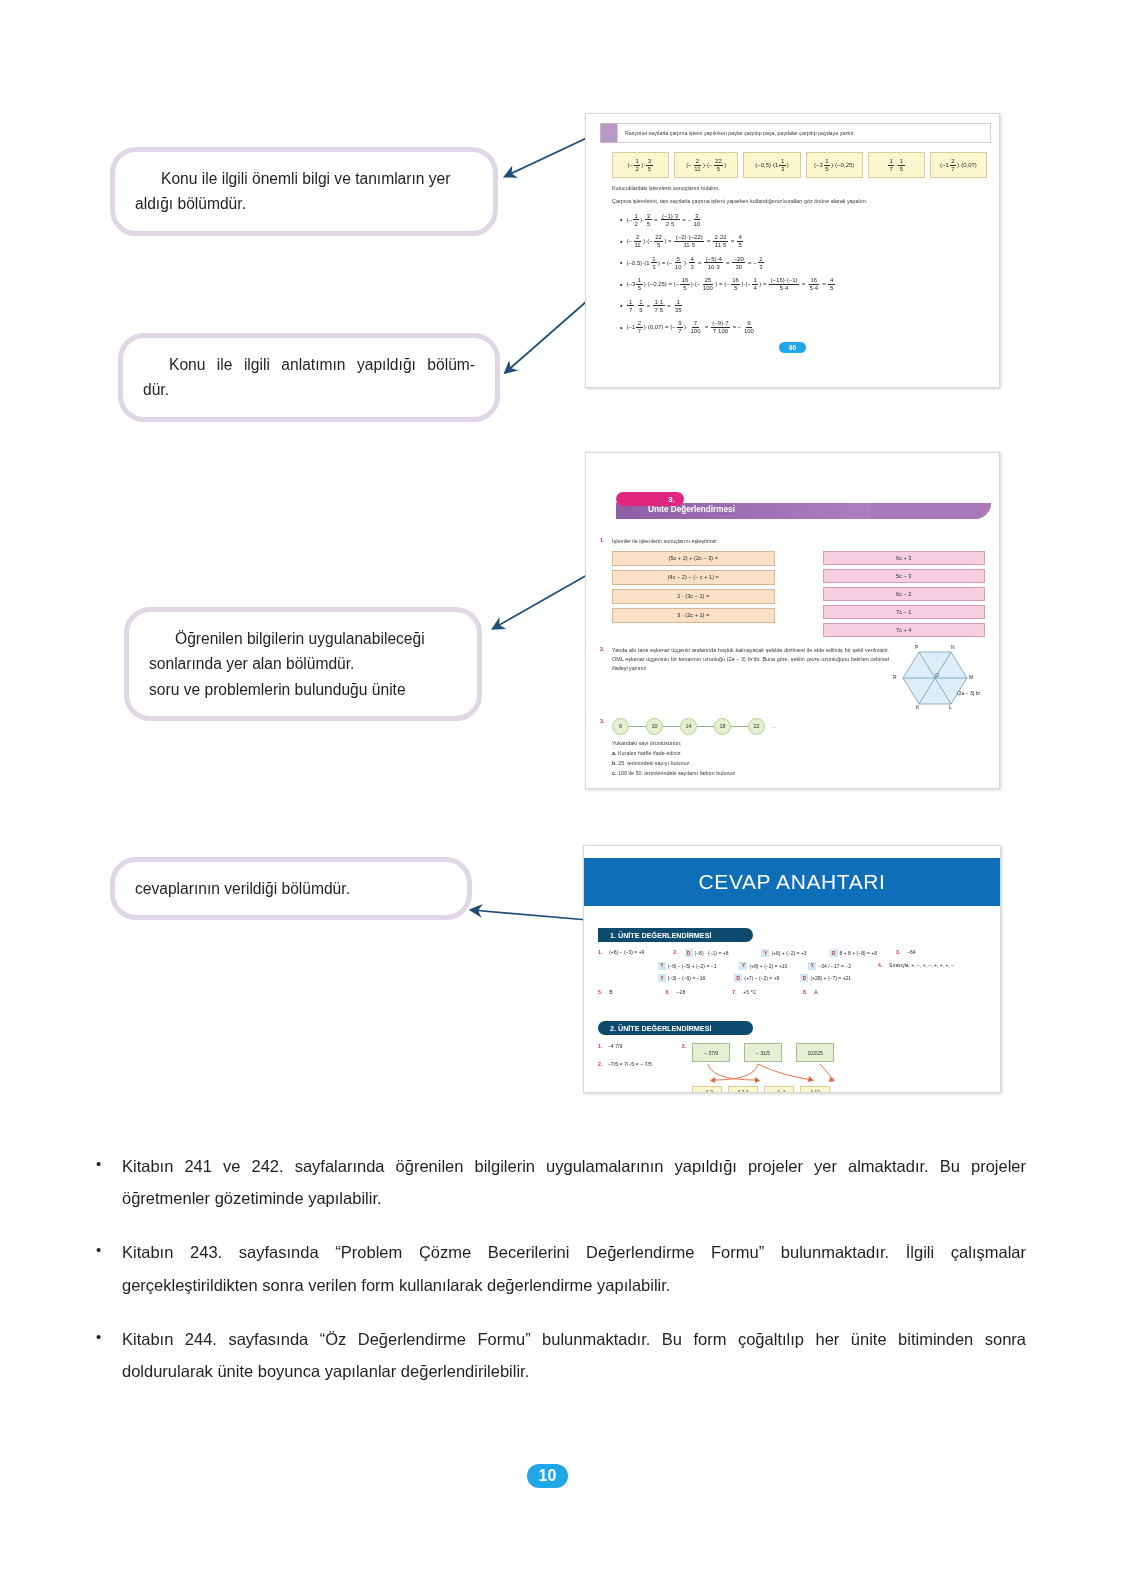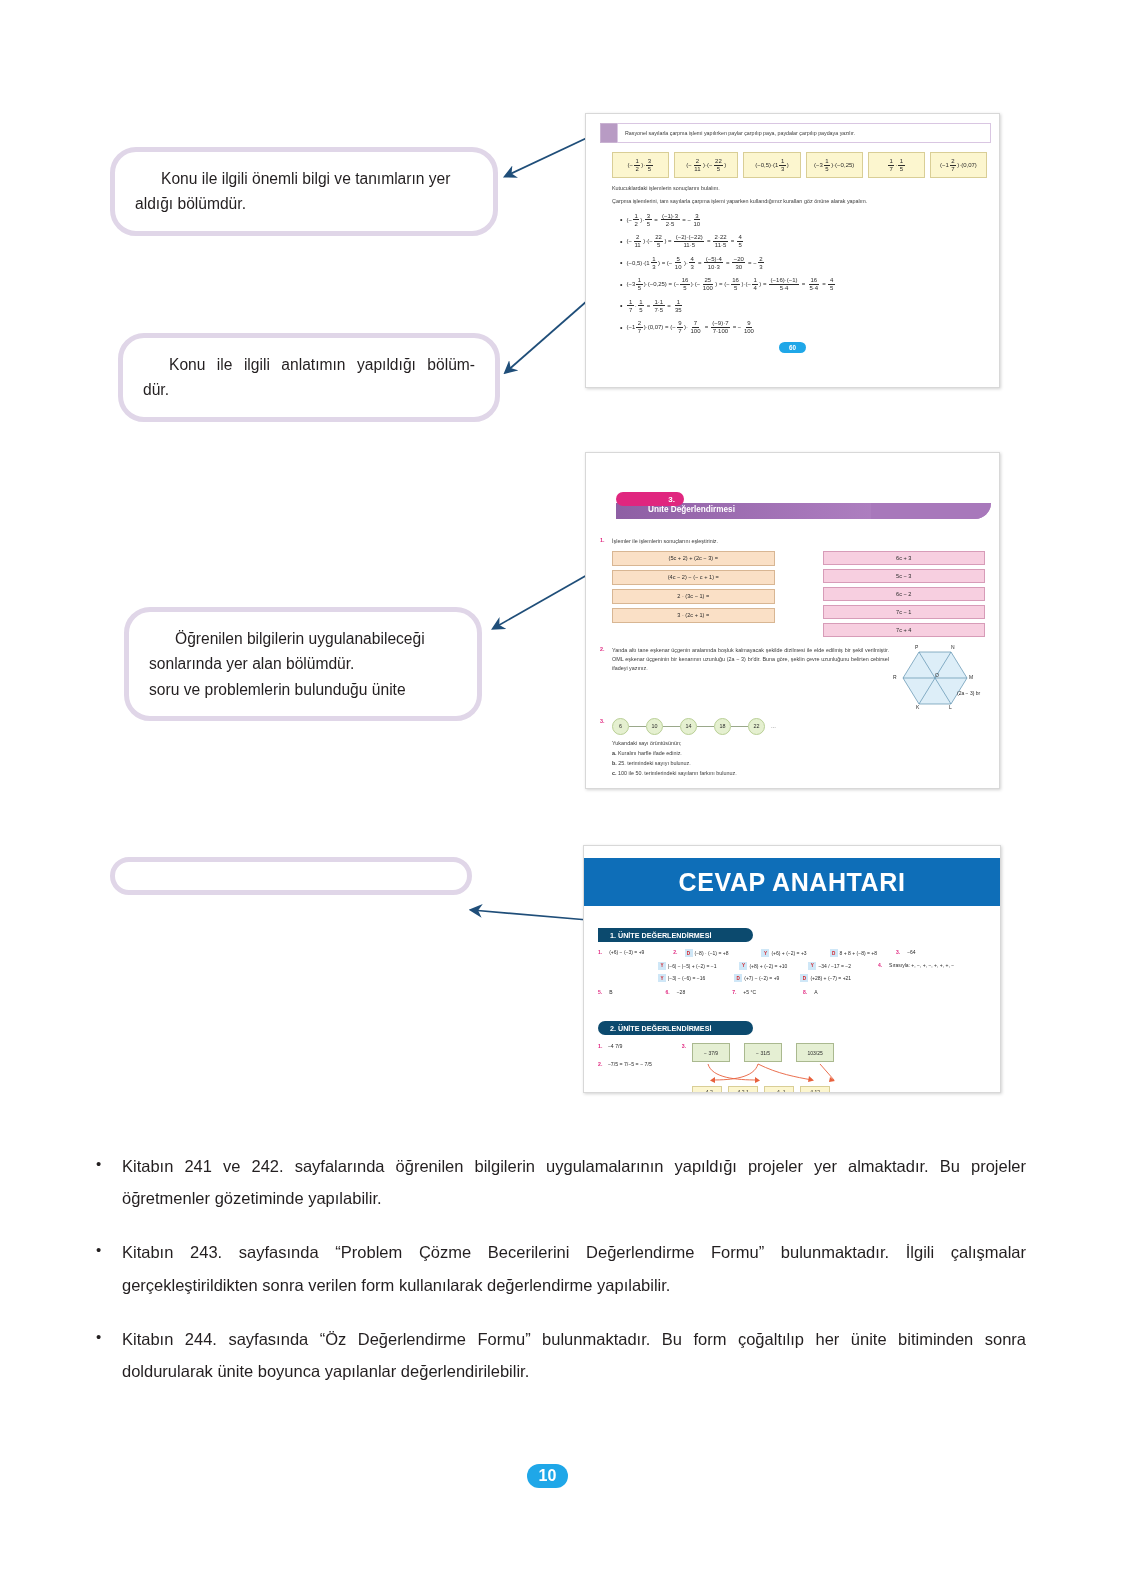--- a/index.html
+++ b/index.html
@@ -154,21 +154,21 @@
   .ud-dots { font-size: 6px; color: #555; margin-left: 6px; }
 
   
   #shot-cevap { left: 583px; top: 845px; width: 418px; height: 248px; }
   .ca-blue {
     background: #0e6eb8; height: 48px; margin: 12px 0 0 0;
     display: flex; align-items: center; justify-content: center;
     position: relative;
   }
   .ca-blue-title {
-    color: #ffffff; font-size: 25px; font-weight: bold; letter-spacing: 0.6px;
+    color: #ffffff; font-size: 21px; font-weight: normal; letter-spacing: 0.6px;
   }
   .ca-sectitle {
     margin: 22px 0 0 14px; width: 155px; height: 14px;
     background: #0c4a6e; border-radius: 0 9px 9px 0;
     color: #fff; font-size: 7.2px; font-weight: bold;
     display: flex; align-items: center; padding-left: 12px;
   }
   .ca-sectitle.second { margin-top: 26px; border-radius: 7px; }
   .ca-rows { margin: 7px 0 0 14px; font-size: 5px; color: #2b2b2b; }
   .ca-line { display: flex; align-items: flex-start; gap: 7px; margin-bottom: 4.5px; }
@@ -242,20 +242,21 @@
   <p>dür.</p>
 </div>
 
 <div class="callout" id="callout-3">
   <p class="indent">Öğrenilen bilgilerin uygulanabileceği</p>
   <p>sonlarında yer alan bölümdür.</p>
   <p>soru ve problemlerin bulunduğu ünite</p>
 </div>
 
 <div class="callout" id="callout-4">
+  <p>cevaplarının verildiği bölümdür.</p>
 </div>
 
 <div class="shot" id="shot-math">
   <div class="mk-rule-row">
     <div class="mk-rule-tab"></div>
     <div class="mk-rule-box">Rasyonel sayılarla çarpma işlemi yapılırken paylar çarpılıp paya, paydalar çarpılıp paydaya yazılır.</div>
   </div>
 
   <div class="mk-boxrow">
     <div class="mk-chip">

